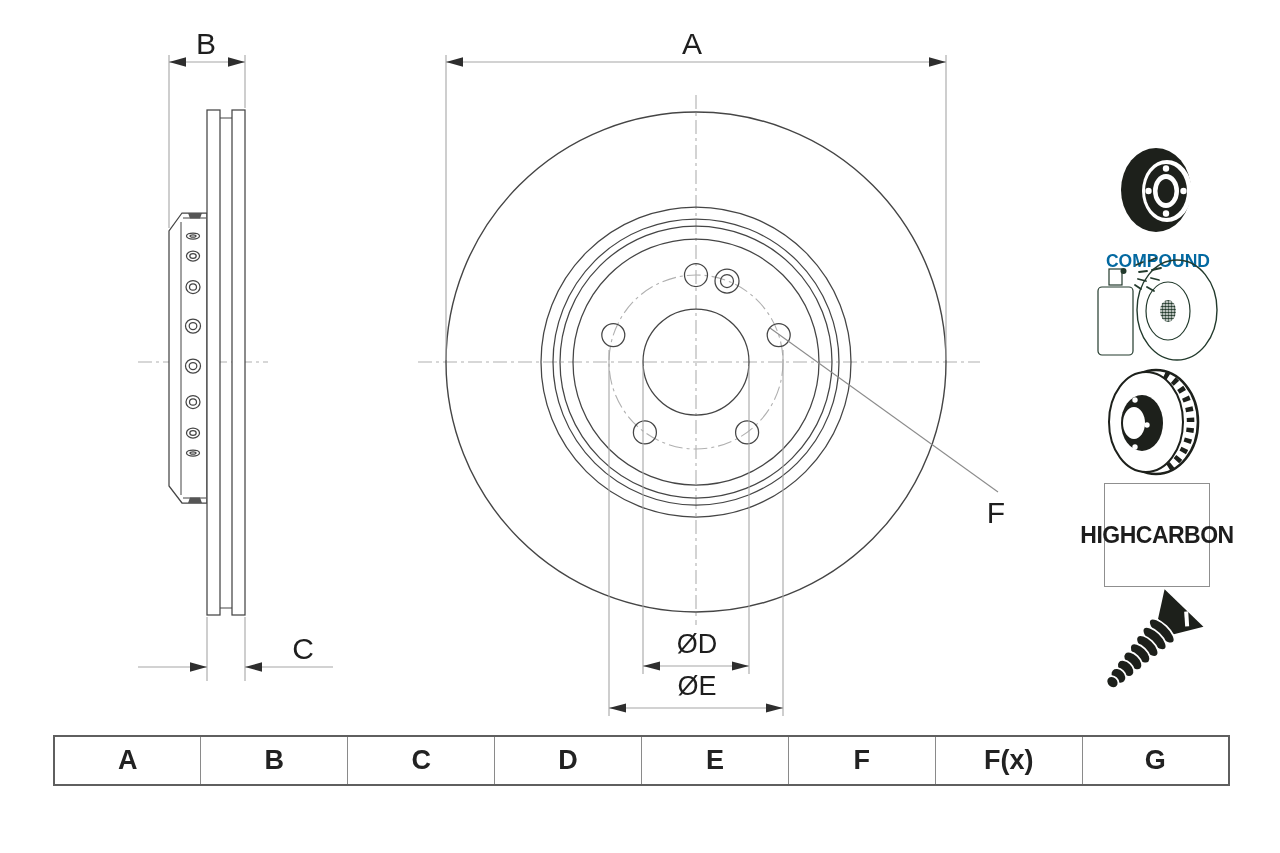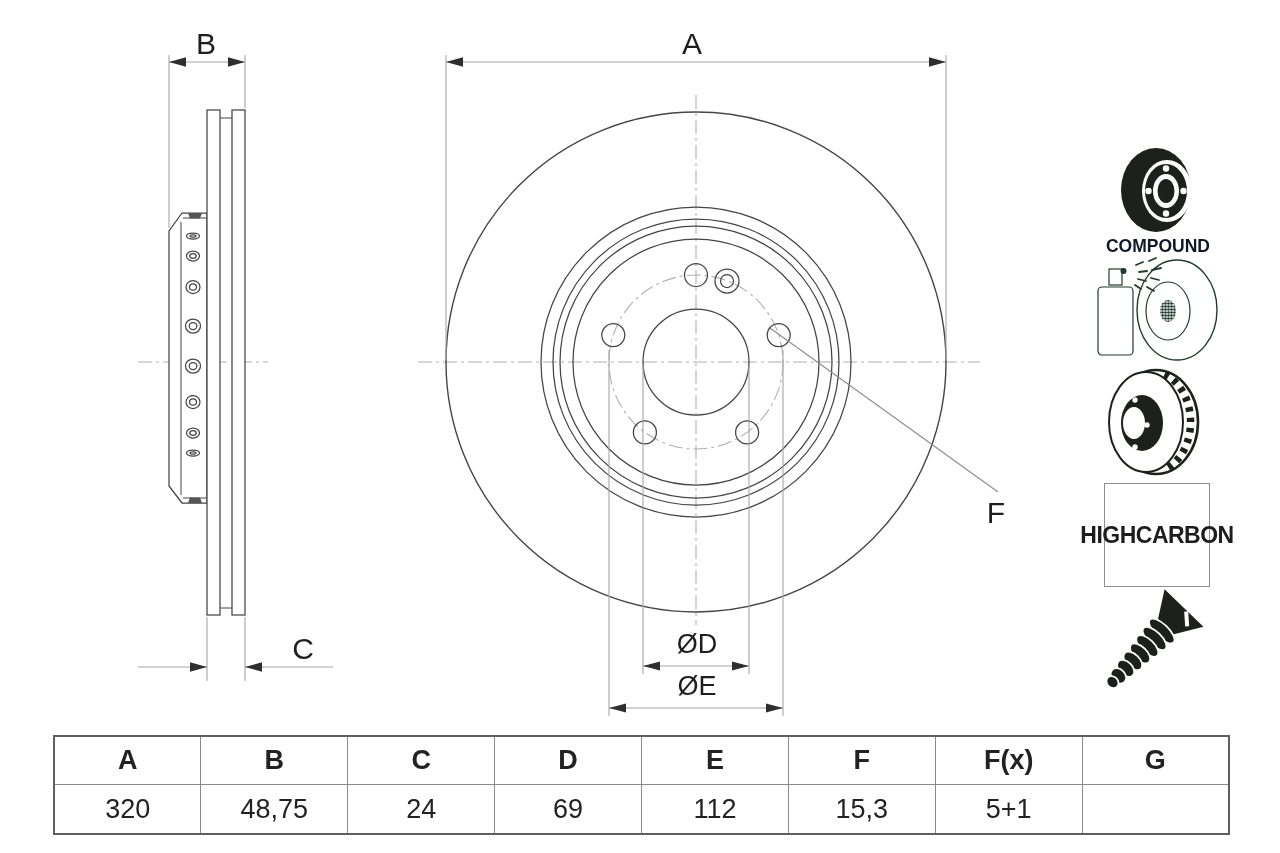--- a/index.html
+++ b/index.html
@@ -20,21 +20,21 @@
   
   .ib  {fill:var(--c-icon-black);}
   .ibs {stroke:var(--c-icon-black);fill:#ffffff;}
   .ig  {fill:var(--c-icon-green);}
   .igs {stroke:var(--c-icon-green);fill:none;}
   .iw  {fill:#ffffff;}
 
   #main-drawing{position:absolute;left:0;top:0;}
 
   .badge{position:absolute;display:flex;flex-direction:column;align-items:center;}
-  .badge-label{font-weight:bold;font-size:17.5px;color:#0f172a;letter-spacing:0;margin-top:3px;white-space:nowrap;}
+  .badge-label{font-weight:bold;font-size:17.5px;color:#0369a1;letter-spacing:0;margin-top:18px;white-space:nowrap;}
 
   #high-carbon-box{position:absolute;left:1104px;top:483px;width:104px;height:102px;
     border:1.5px solid #8f8f8f;background:#fff;display:flex;flex-direction:row;
     align-items:center;justify-content:center;}
   #high-carbon-box span{font-weight:bold;font-size:23px;line-height:27px;color:#1d1d1d;letter-spacing:-0.5px;}
 
   #spec-table-wrap{position:absolute;left:53px;top:735px;}
   #spec-table{border-collapse:collapse;table-layout:fixed;width:1177px;
     border:2px solid #5f5f5f;background:#fff;}
   #spec-table th,#spec-table td{border:1px solid var(--c-table-border);text-align:center;
@@ -254,25 +254,15 @@
         <tr>
       <th>A</th>
       <th>B</th>
       <th>C</th>
       <th>D</th>
       <th>E</th>
       <th>F</th>
       <th>F(x)</th>
       <th>G</th>
     </tr>
-    <tr>
-      <td>320</td>
-      <td>48,75</td>
-      <td>24</td>
-      <td>69</td>
-      <td>112</td>
-      <td>15,3</td>
-      <td>5+1</td>
-      <td></td>
-    </tr>
   </tbody>
     </table>
 </div>
 
 </body></html>

